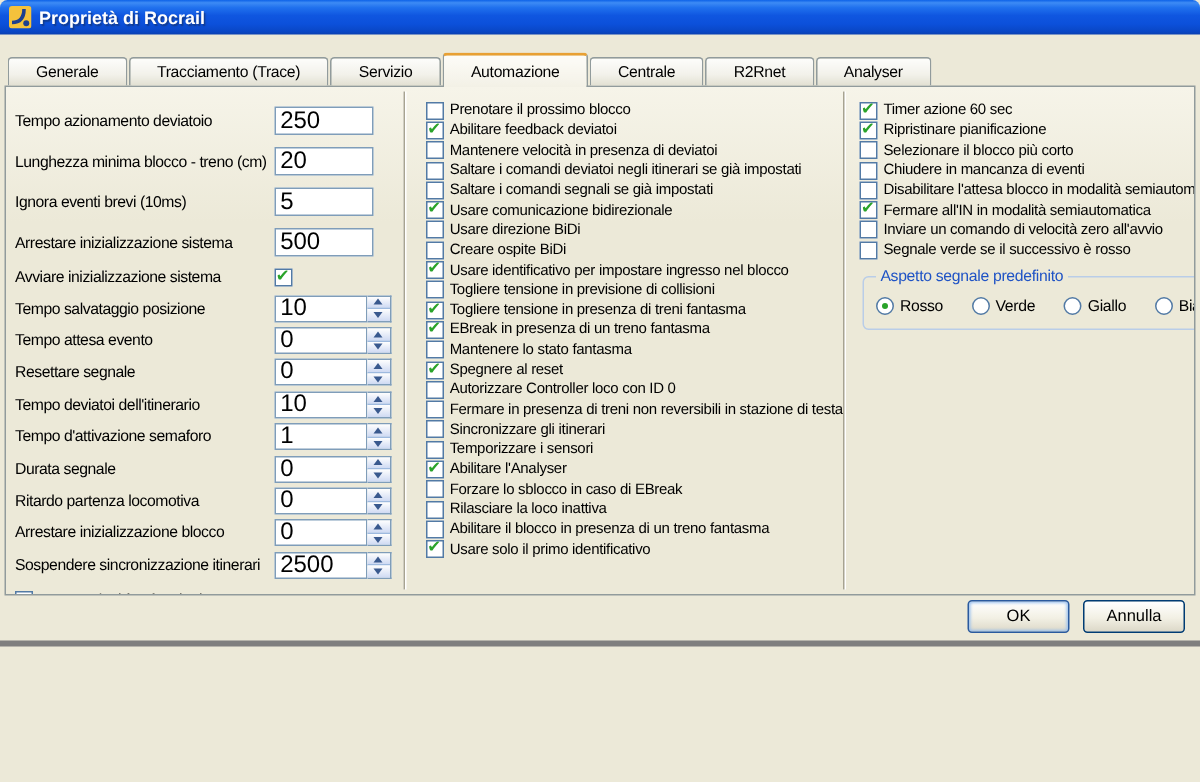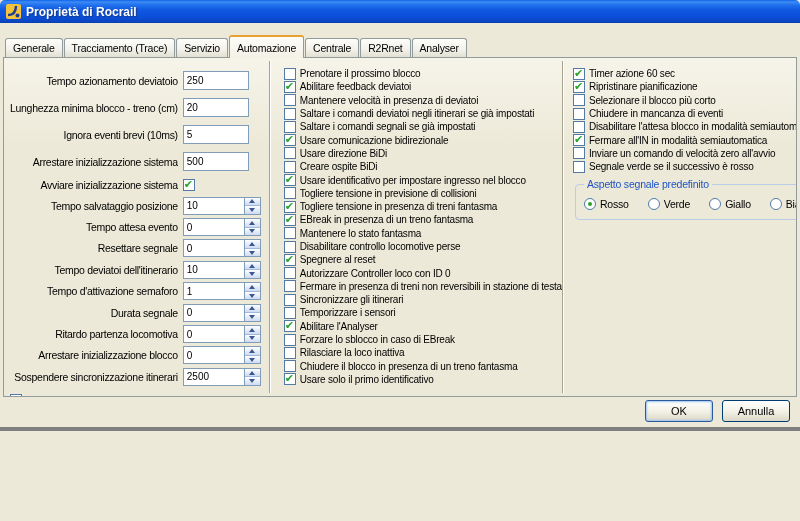--- a/index.html
+++ b/index.html
@@ -9,41 +9,41 @@
 
   
   .titlebar{flex:0 0 23px;display:flex;align-items:center;gap:5px;padding:0 6px;
     border-radius:5px 5px 0 0;
     background:linear-gradient(180deg,#0d62e8 0%,#3d8bf5 8%,#2071ee 22%,#0f56e0 45%,#0c50da 70%,#0946c4 92%,#0a3fb0 100%);}
   .titlebar .title{color:#fff;font-weight:bold;font-size:12px;text-shadow:1px 1px 1px #123a8a;white-space:nowrap}
   .app-icon{display:inline-flex;width:15px;height:15px}
 
   
   .tabstrip{flex:0 0 34px;display:flex;align-items:flex-end;padding-left:5px;position:relative;z-index:3;overflow:visible}
-  .tab{position:relative;display:flex;align-items:center;height:19px;padding:0 7px;margin-right:1px;
+  .tab{position:relative;display:flex;align-items:center;height:19px;padding:0 18px;margin-right:1px;
     border:1px solid #919b9c;border-bottom:none;border-radius:3px 3px 0 0;cursor:default;
     background:linear-gradient(#fdfdfb,#f2f1ea 60%,#e2e0d2);font-size:10.5px;letter-spacing:-0.2px;white-space:nowrap}
   .tab.on{height:23px;margin-bottom:-1px;z-index:4;border-top:2px solid #e8a033;
     background:linear-gradient(#fdfcf8,#f3f1e6)}
 
   
   .panel{flex:1 1 auto;margin:0 3px;border:1px solid #919b9c;display:flex;position:relative;z-index:1;
     background:linear-gradient(#f6f4e9,#ece9d8 90px);overflow:hidden}
   .vsep{flex:0 0 2px;margin:3px 0;background:#fff;border-left:1px solid #a7a391}
   .col{padding-top:9px}
   .col-left{flex:0 0 256px;padding-left:6px;padding-right:3px}
   .col-mid{flex:0 0 282px;padding-left:13px}
   .col-right{flex:1 1 auto;padding-left:9px;padding-right:8px}
 
   
   .frow{display:flex;align-items:center;height:27px}
-  .flabel{flex:1;text-align:right;margin-right:5px;font-size:10.5px;letter-spacing:-0.3px;white-space:nowrap}
+  .flabel{flex:1;text-align:left;margin-right:5px;font-size:10.5px;letter-spacing:-0.3px;white-space:nowrap}
   .slot{flex:0 0 83px;display:flex;align-items:center}
   .tinput{width:66px;height:19px;border:1px solid #7f9db9;background:#fff;
-    font-family:"Liberation Sans",sans-serif;font-size:10px;padding:0 3px}
+    font-family:"Liberation Sans",sans-serif;font-size:16px;padding:0 3px}
   .srow{height:21.4px}
   .srow .tinput{height:18px;width:62px}
   .spin{width:16px;height:18px;display:flex;flex-direction:column;border:1px solid #7f9db9;border-left:none;background:#fff}
   .spin-up,.spin-dn{flex:1;display:flex;align-items:center;justify-content:center;
     background:linear-gradient(#fefefe,#cfdaf3);cursor:default}
   .spin-up{border-bottom:1px solid #9ebadf}
   .tri-up{width:0;height:0;border-left:3px solid transparent;border-right:3px solid transparent;border-bottom:4px solid #39598e}
   .tri-dn{width:0;height:0;border-left:3px solid transparent;border-right:3px solid transparent;border-top:4px solid #39598e}
 
   
@@ -374,24 +374,20 @@
         <div class="crow">
           <span class="cb on"></span>
           <span class="clabel">EBreak in presenza di un treno fantasma</span>
         </div>
 
         <div class="crow">
           <span class="cb"></span>
           <span class="clabel">Mantenere lo stato fantasma</span>
         </div>
 
-        <div class="crow">
-          <span class="cb"></span>
-          <span class="clabel">Disabilitare controllo locomotive perse</span>
-        </div>
 
         <div class="crow">
           <span class="cb on"></span>
           <span class="clabel">Spegnere al reset</span>
         </div>
 
         <div class="crow">
           <span class="cb"></span>
           <span class="clabel">Autorizzare Controller loco con ID 0</span>
         </div>
@@ -421,21 +417,21 @@
           <span class="clabel">Forzare lo sblocco in caso di EBreak</span>
         </div>
 
         <div class="crow">
           <span class="cb"></span>
           <span class="clabel">Rilasciare la loco inattiva</span>
         </div>
 
         <div class="crow">
           <span class="cb"></span>
-          <span class="clabel">Chiudere il blocco in presenza di un treno fantasma</span>
+          <span class="clabel">Abilitare il blocco in presenza di un treno fantasma</span>
         </div>
 
         <div class="crow">
           <span class="cb on"></span>
           <span class="clabel">Usare solo il primo identificativo</span>
         </div>
 
     </div>
 
     <div class="vsep"></div>

